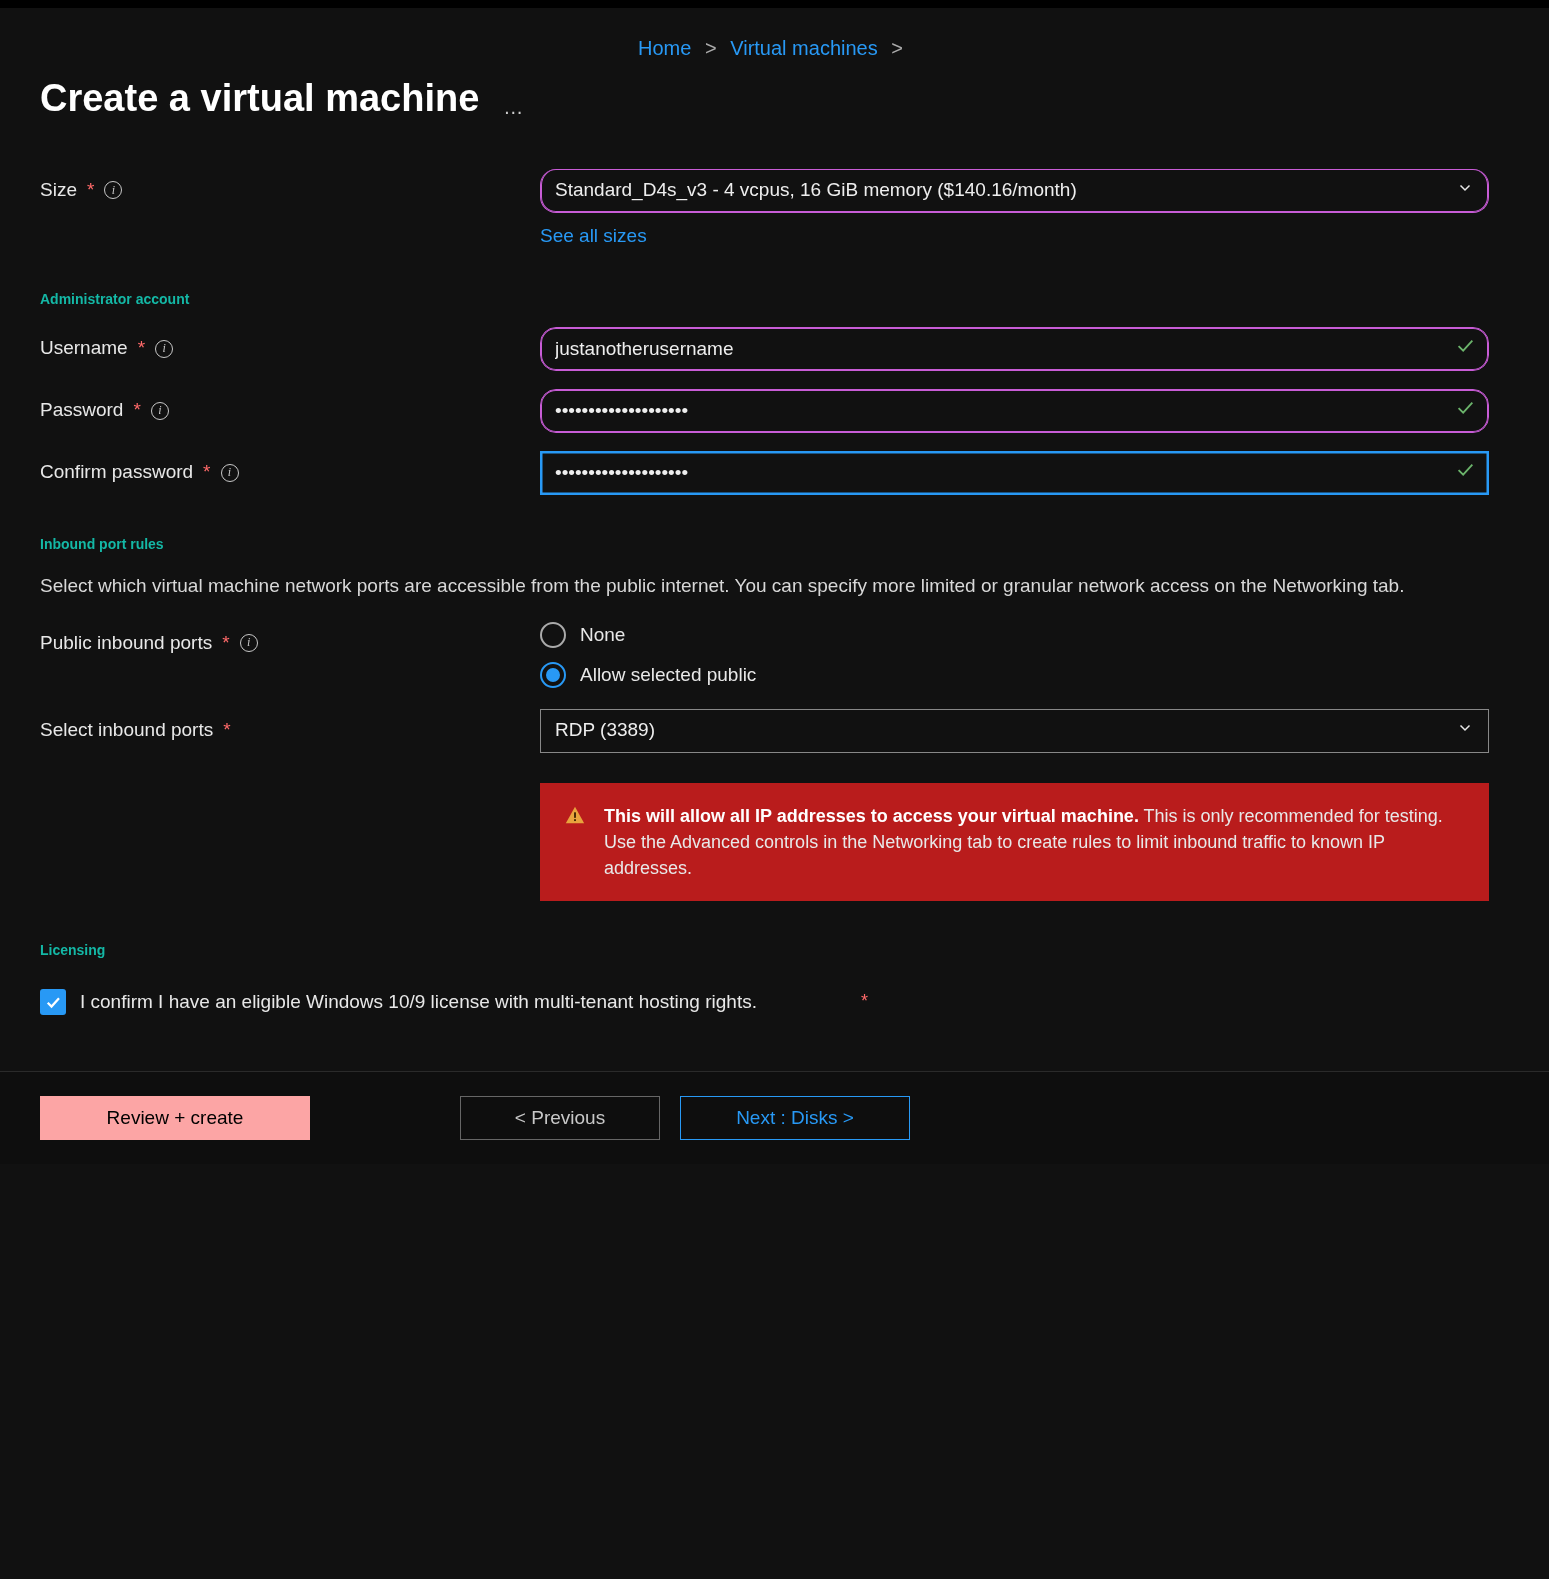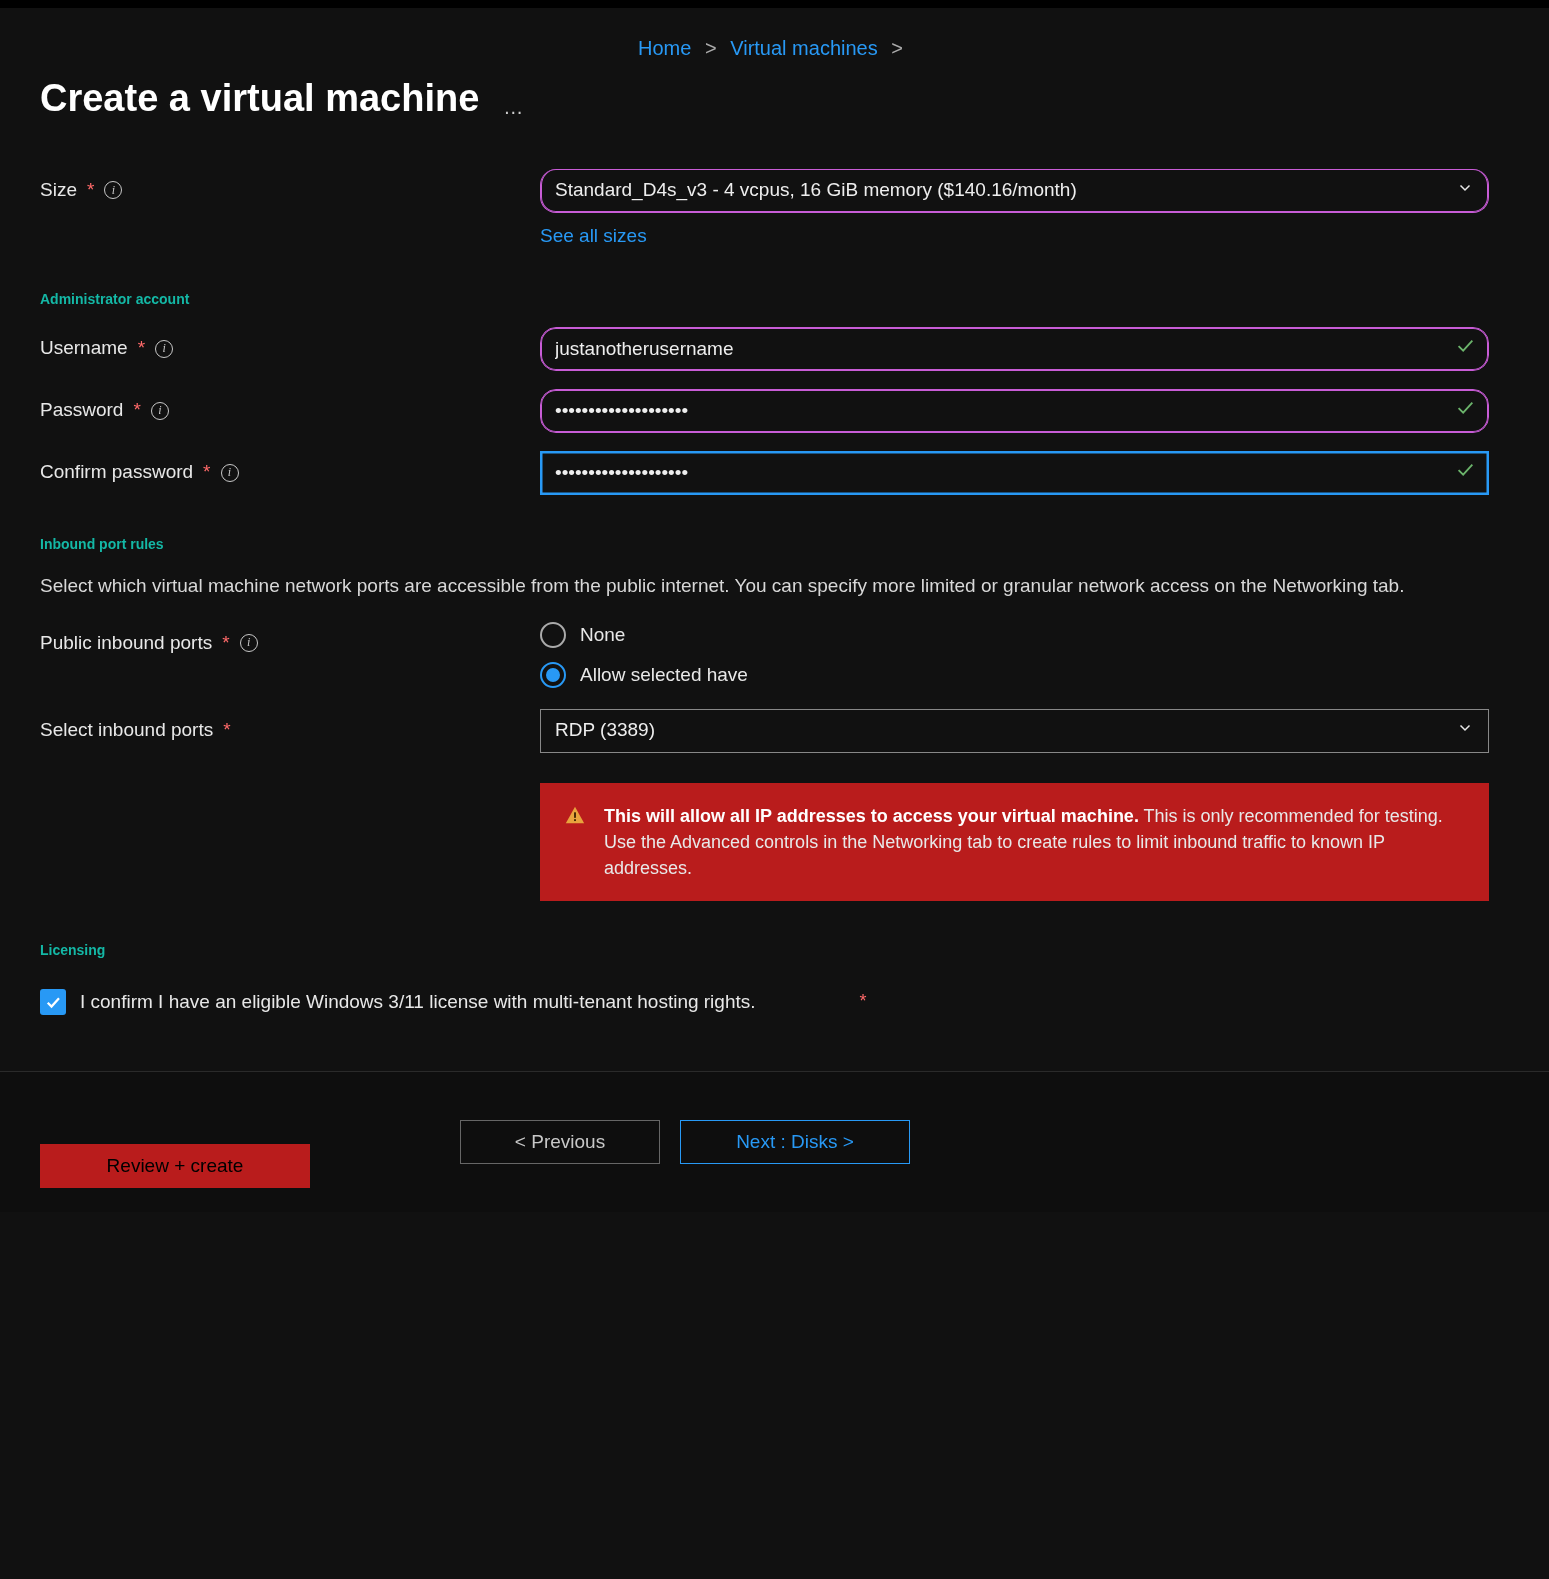--- a/index.html
+++ b/index.html
@@ -73,21 +73,21 @@
   .checkbox-req { color: #ff6a6a; margin-left: 90px; }
   .footer {
     position: relative; margin-top: 56px; border-top: 1px solid #2a2a2a;
     padding: 24px 40px; display: flex; gap: 20px; align-items: center;
     background: #0e0e0e;
   }
   .btn {
     height: 44px; padding: 0 28px; font-size: 19px; border: none; cursor: pointer;
     display: inline-flex; align-items: center; justify-content: center;
   }
-  .btn-primary { background: #b91c1c; color: #000; font-weight: 400; min-width: 270px; margin-top: 48px;}
+  .btn-primary { background: #fca5a5; color: #000; font-weight: 400; min-width: 270px;}
   .btn-plain { background: transparent; color: #c8c8c8; border: 1px solid #666; min-width: 200px;}
   .btn-outline { background: transparent; color: #2899f5; border: 1px solid #2899f5; min-width: 230px;}
   .footer-gap { width: 110px; }
 </style>
 </head>
 <body>
 
 <div class="top-strip"></div>
 
 <div class="page">
@@ -193,21 +193,21 @@
       <div class="ctrl">
         <div class="radio-group">
           <label class="radio">
             <span class="radio-circle"></span>
             <span>None</span>
           </label>
           <label class="radio checked">
             <span class="radio-circle">
                 <span class="radio-dot"></span>
               </span>
-            <span>Allow selected have</span>
+            <span>Allow selected public</span>
           </label>
         </div>
       </div>
     </div>
 
     <div class="row" style="margin-top:20px;">
       <div class="lbl">
         <span>Select inbound ports</span>
         <span class="req">*</span>
       </div>
@@ -237,21 +237,21 @@
     </div>
 
     <div class="section-head" style="">Licensing</div>
 
     <div class="checkbox-row">
       <span class="checkbox">
         <svg viewBox="0 0 24 24" fill="none" stroke-width="3">
             <polyline points="5 13 10 18 20 7"></polyline>
           </svg>
       </span>
-      <span class="checkbox-label">I confirm I have an eligible Windows 3/11 license with multi-tenant hosting rights.</span>
+      <span class="checkbox-label">I confirm I have an eligible Windows 10/9 license with multi-tenant hosting rights.</span>
       <span class="checkbox-req req">*</span>
     </div>
 
   </div>
 </div>
 
 <div class="footer">
   <button class="btn btn-primary">Review + create</button>
   <div class="footer-gap"></div>
   <button class="btn btn-plain">&lt; Previous</button>

